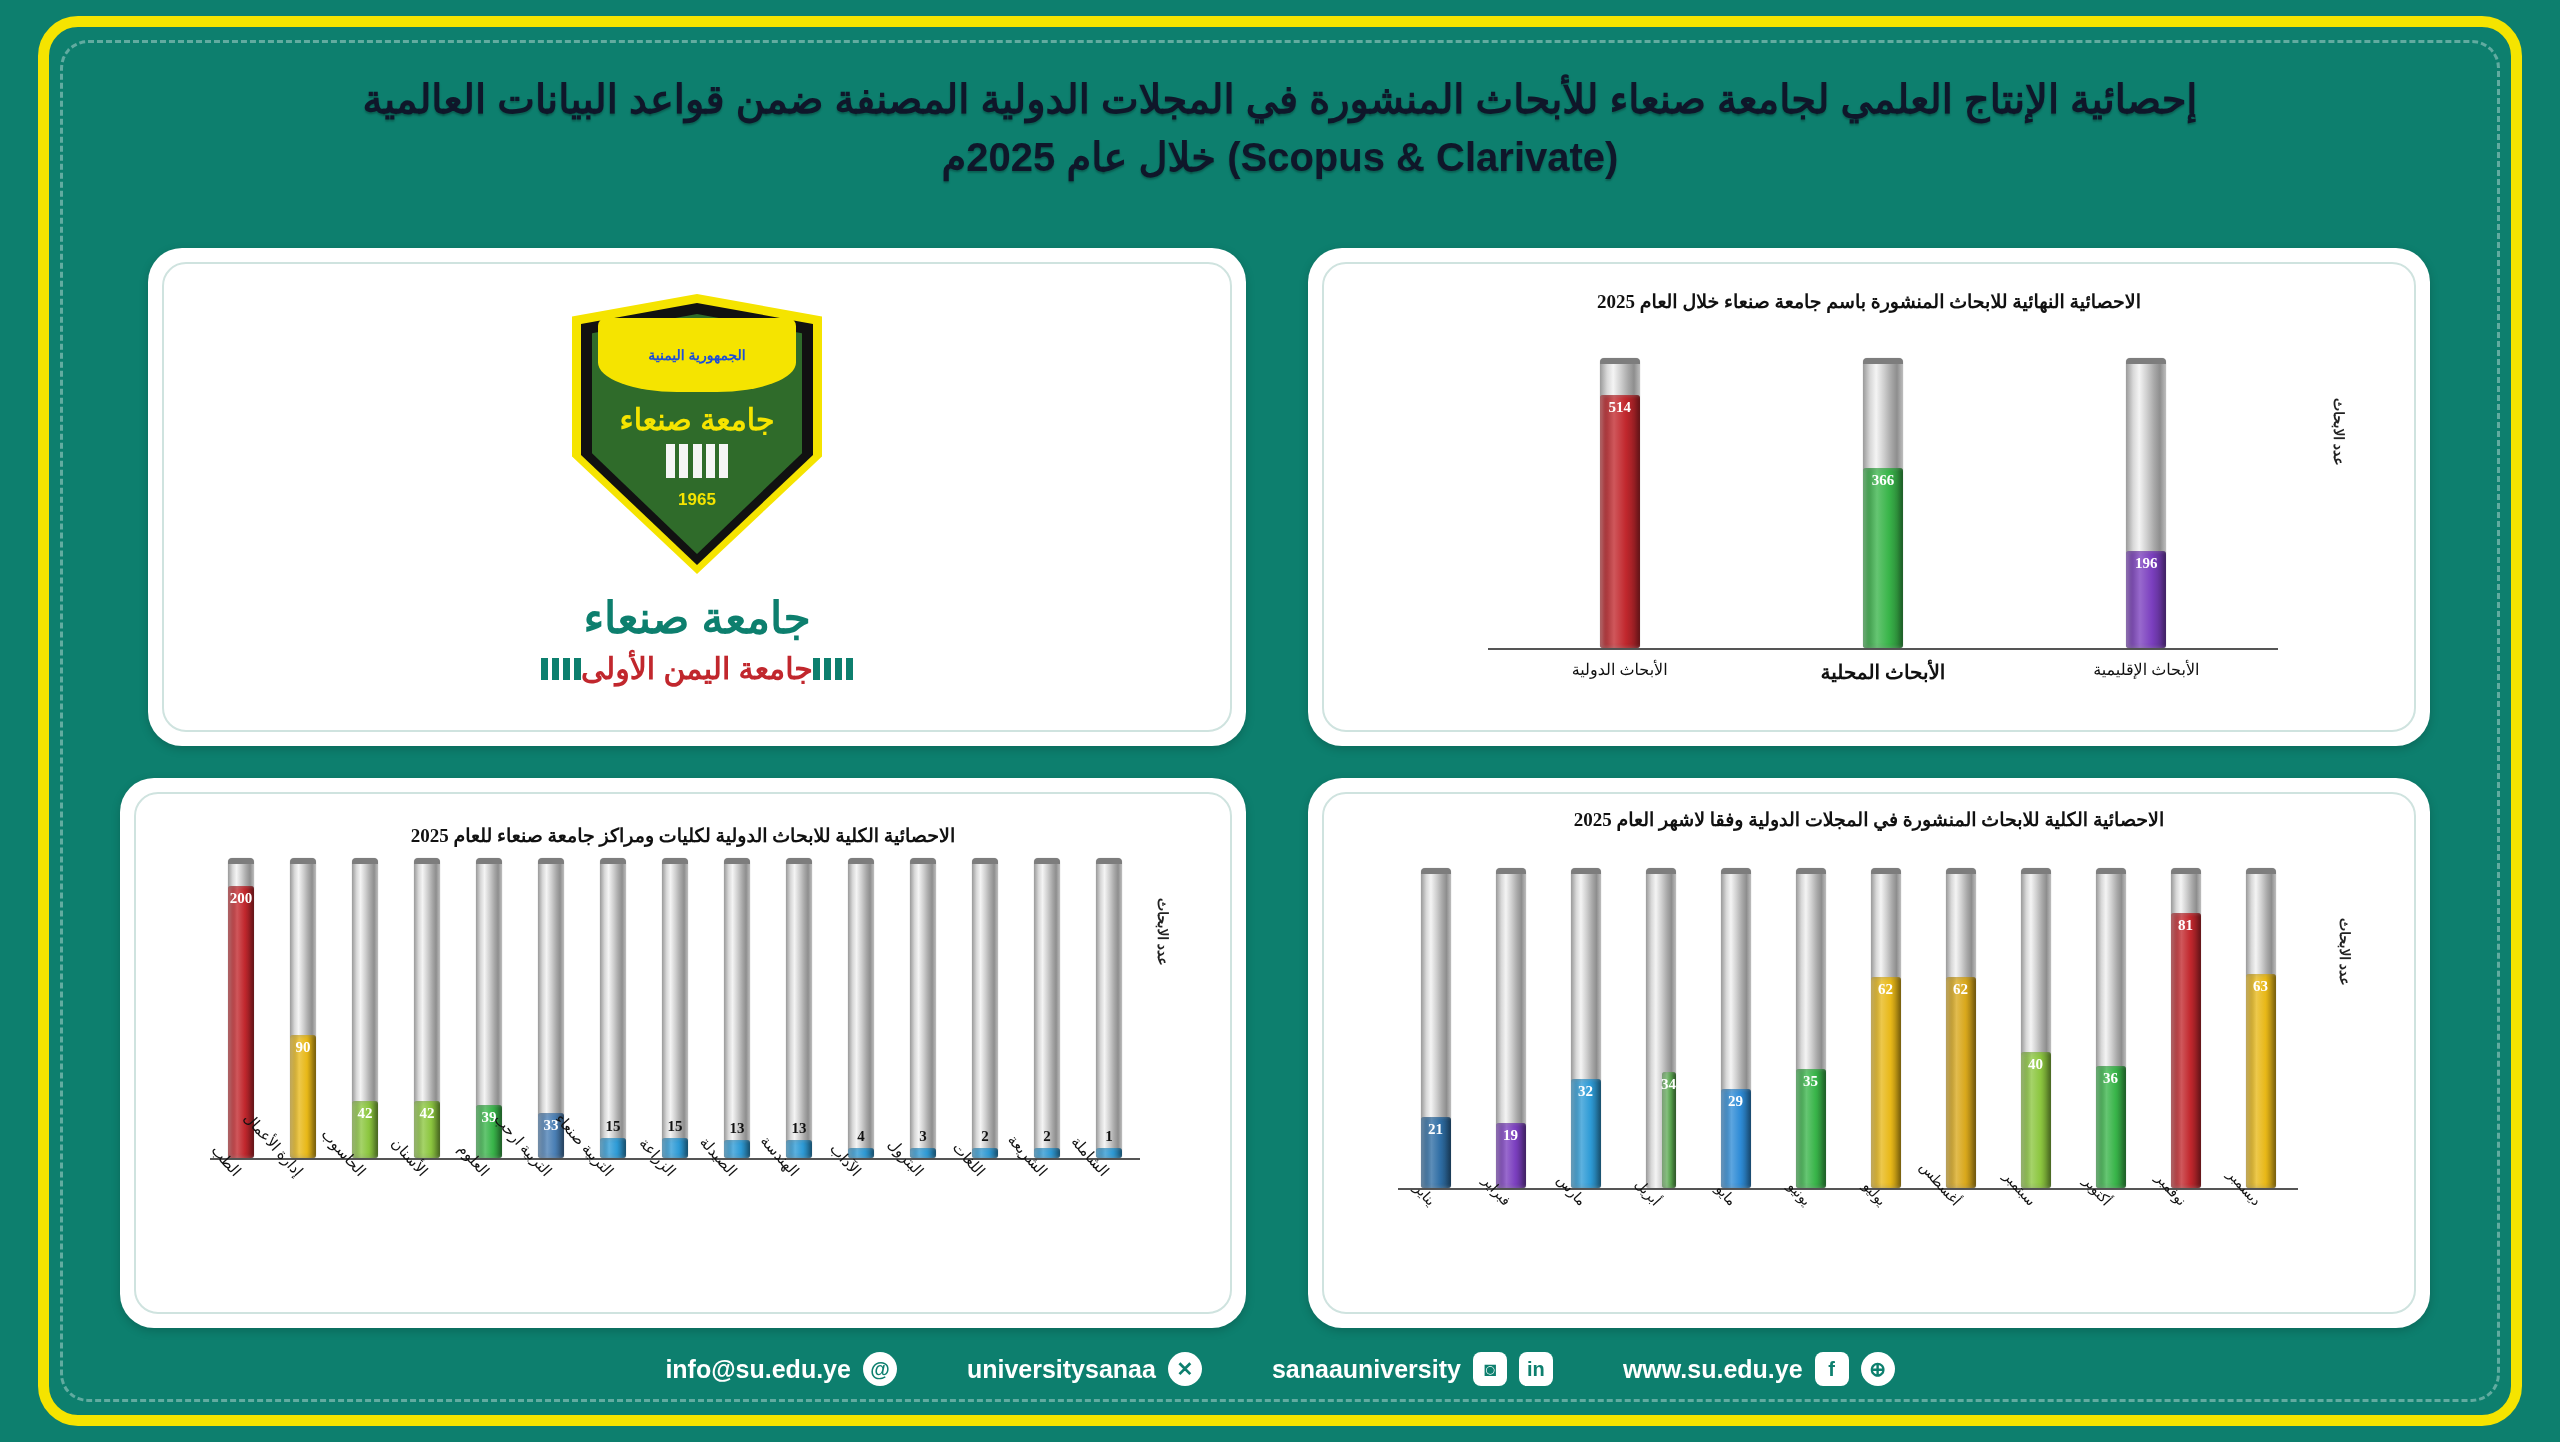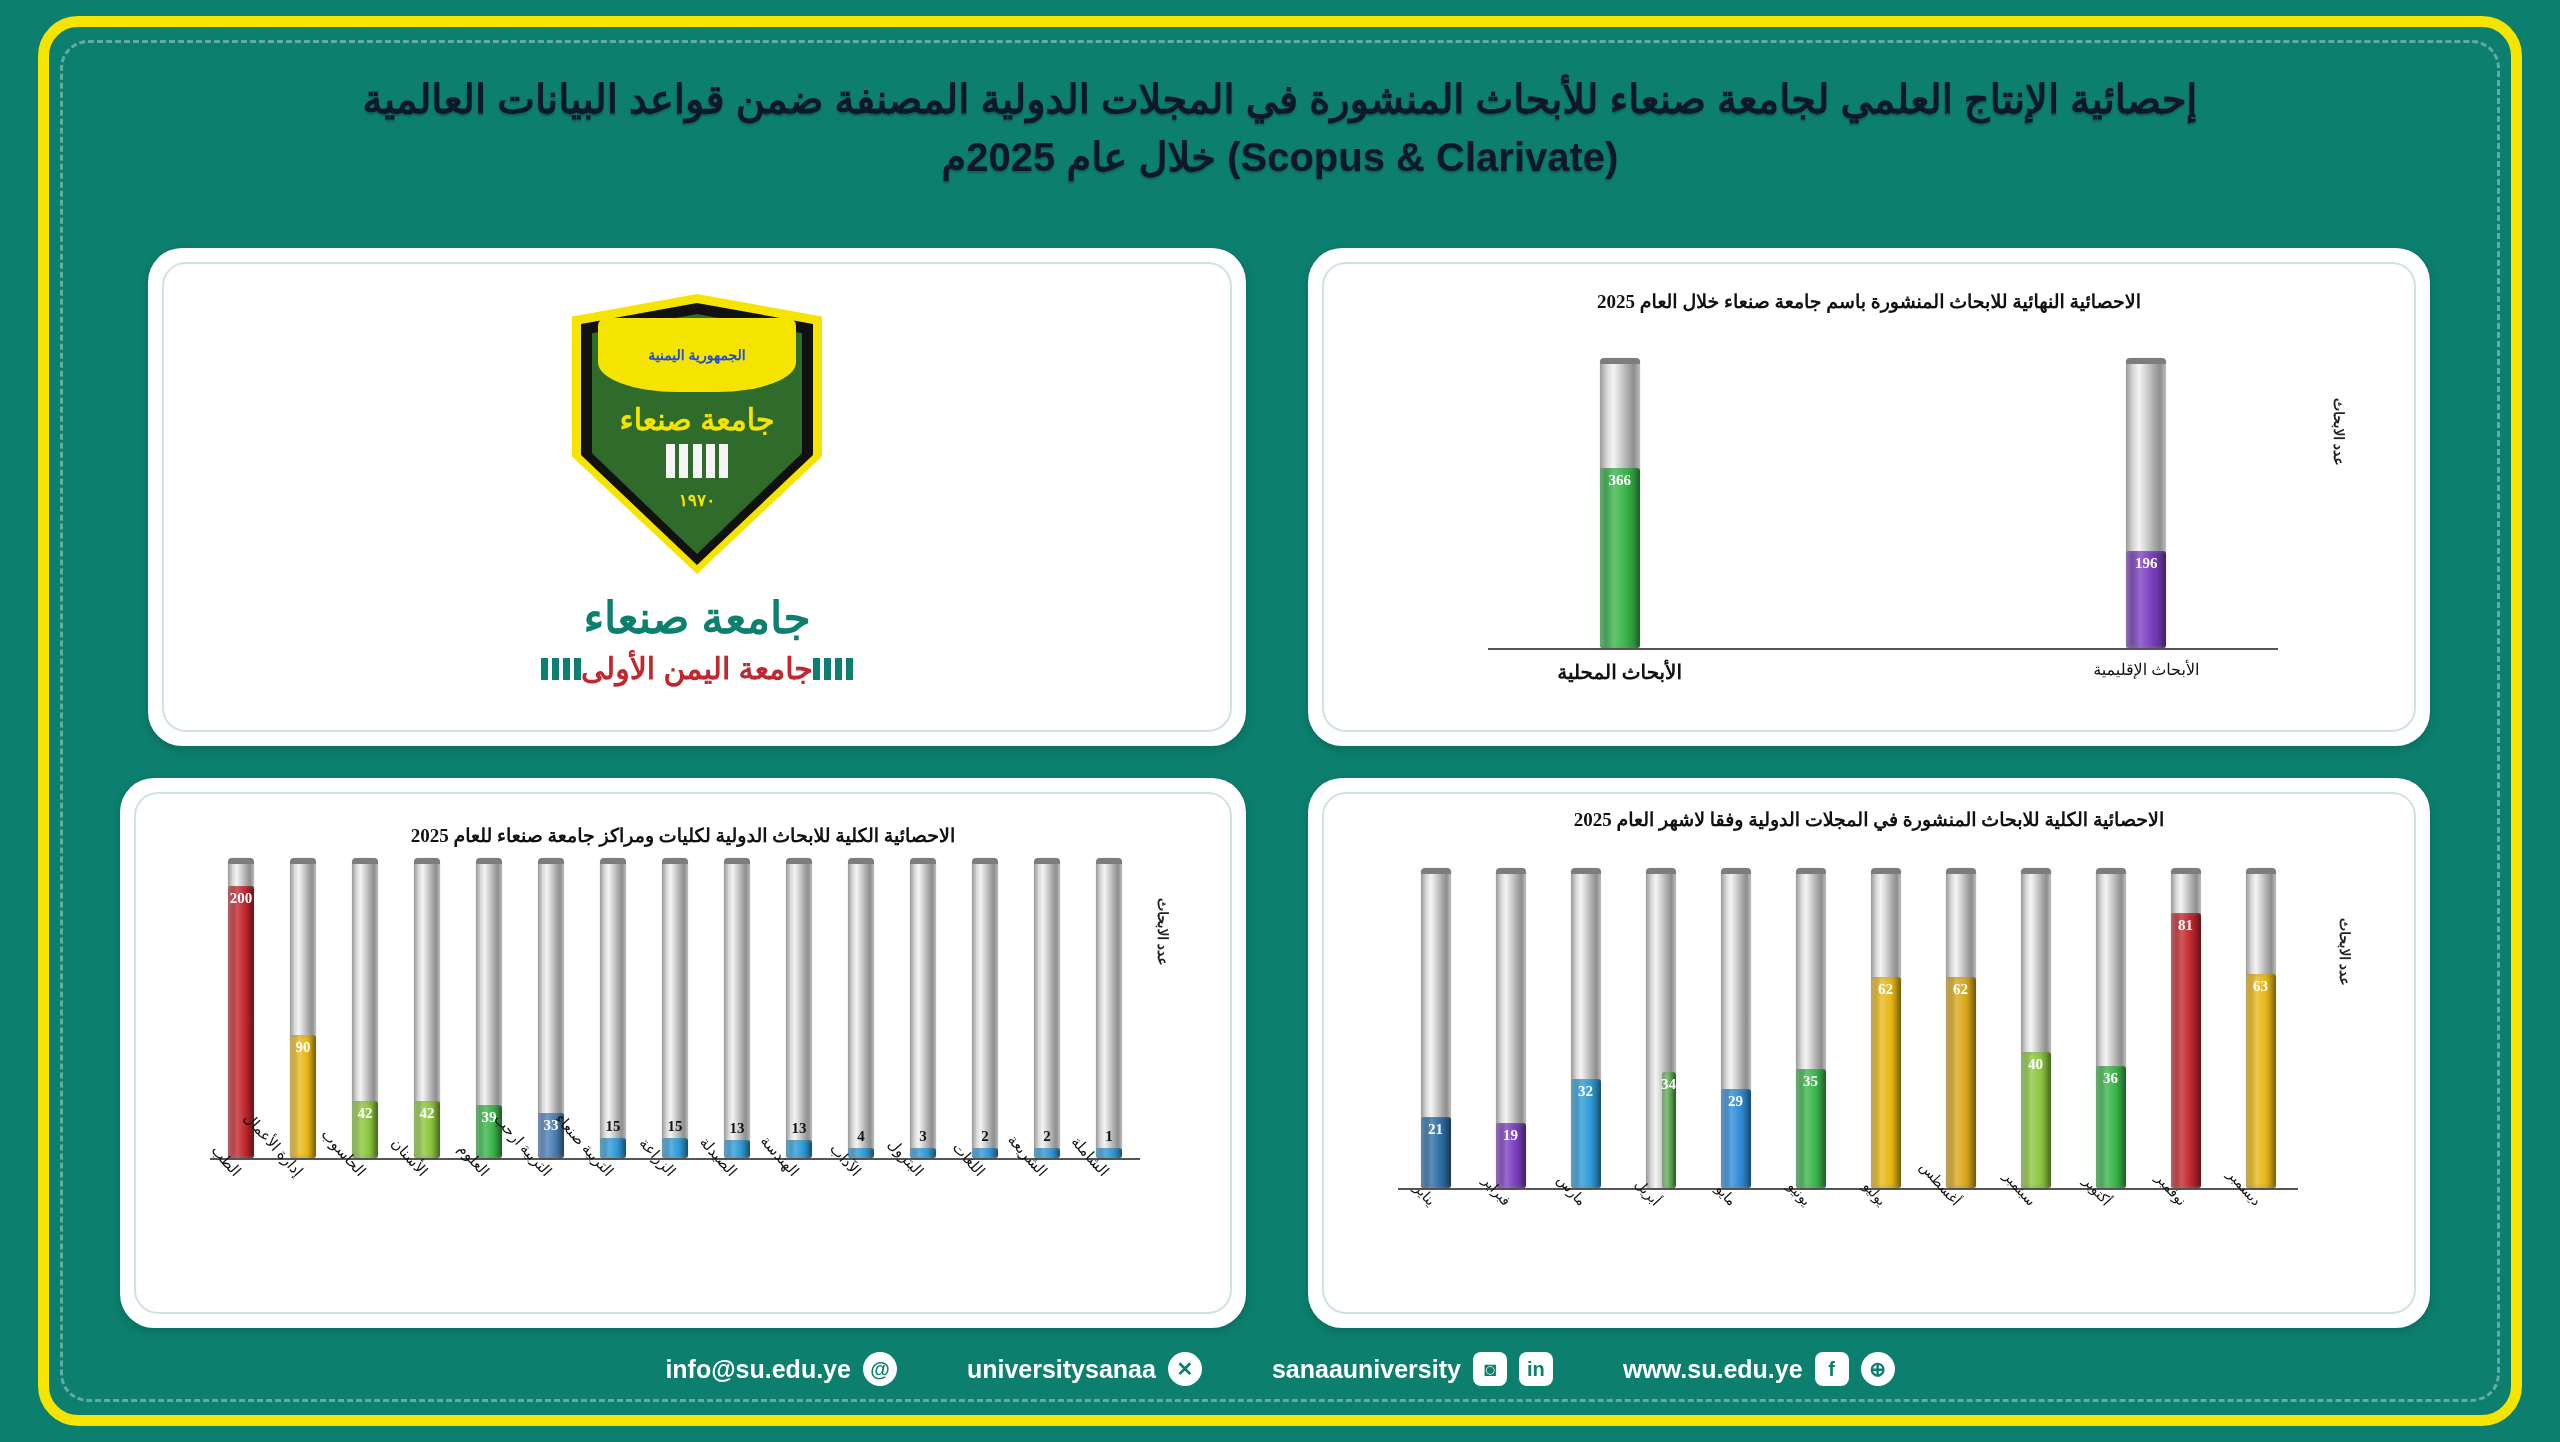--- a/index.html
+++ b/index.html
@@ -223,21 +223,21 @@
 اليمنية</span>
         </div>
       <div class="vtext">جامعة صنعاء</div>
       <div class="cols">
           <i></i>
           <i></i>
           <i></i>
           <i></i>
           <i></i>
         </div>
-      <div class="year">١٩٧٠</div>
+      <div class="year">1965</div>
     </div>
     <div class="logo-title">جامعة صنعاء</div>
     <div class="logo-sub">
       <span class="bars">
           <i></i>
           <i></i>
           <i></i>
           <i></i>
         </span>
       <span class="txt">جامعة اليمن الأولى</span>
@@ -251,20 +251,28 @@
   </div>
 </div>
 
 <div class="panel" id="panel-final">
   <div class="panel-inner"></div>
   <div class="chart-title" style="top:42px;">الاحصائية النهائية للابحاث المنشورة باسم جامعة صنعاء خلال العام 2025</div>
   <div class="y-label" style="left:1022px; top:150px;">عدد الابحاث</div>
   <div id="chart-final" style="position: absolute; left: 180px; top: 110px; width: 790px; height: 290px;">
       <div class="axis-line" style="left: 0px; width: 790px; top: 290px;"></div>
       <div class="bars-row" style="left: 0px; top: 0px; width: 790px; height: 290px; flex-direction: row-reverse; justify-content: space-between;">
+        <div class="bar-slot" style="width: 263.333px; height: 290px;">
+          <div class="tube" style="width: 40px; height: 290px;">
+            <div class="fill" style="height: 253.329px; background: linear-gradient(to right, rgb(139, 28, 32) 0%, rgb(207, 87, 91) 35%, rgb(193, 39, 45) 65%, rgb(127, 26, 30) 100%);">
+              <span class="v">514</span>
+            </div>
+          </div>
+          <div class="cat" style="top: 302px; left: 50%; transform: translateX(-50%); font-size: 16px;">الأبحاث الدولية</div>
+        </div>
         <div class="bar-slot" style="width: 263.333px; height: 290px;">
           <div class="tube" style="width: 40px; height: 290px;">
             <div class="fill" style="height: 180.386px; background: linear-gradient(to right, rgb(41, 130, 53) 0%, rgb(101, 197, 114) 35%, rgb(57, 181, 74) 65%, rgb(38, 119, 49) 100%);">
               <span class="v">366</span>
             </div>
           </div>
           <div class="cat" style="top: 302px; left: 50%; transform: translateX(-50%); font-size: 20px; font-weight: bold;">الأبحاث المحلية</div>
         </div>
         <div class="bar-slot" style="width: 263.333px; height: 290px;">
           <div class="tube" style="width: 40px; height: 290px;">

